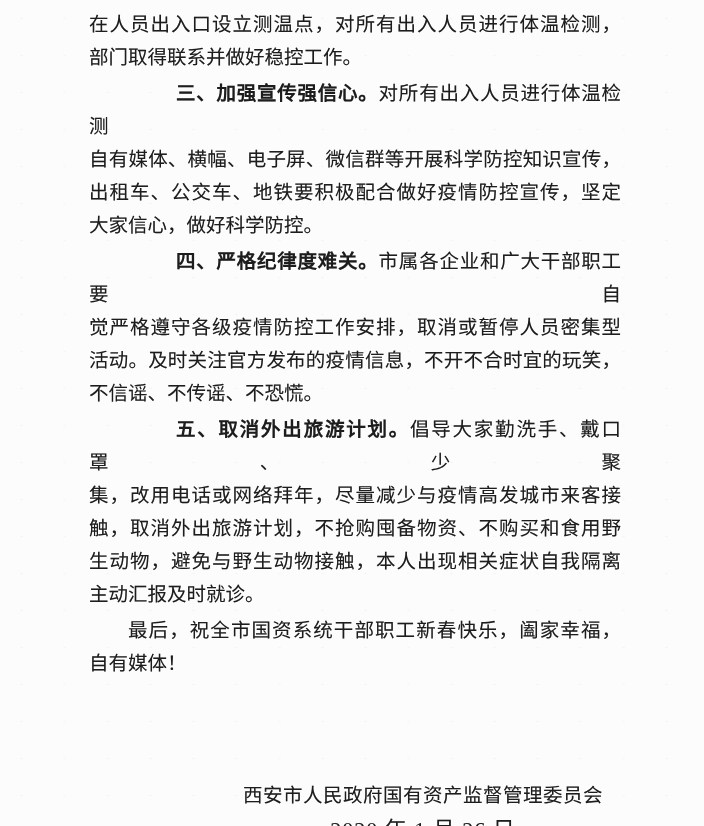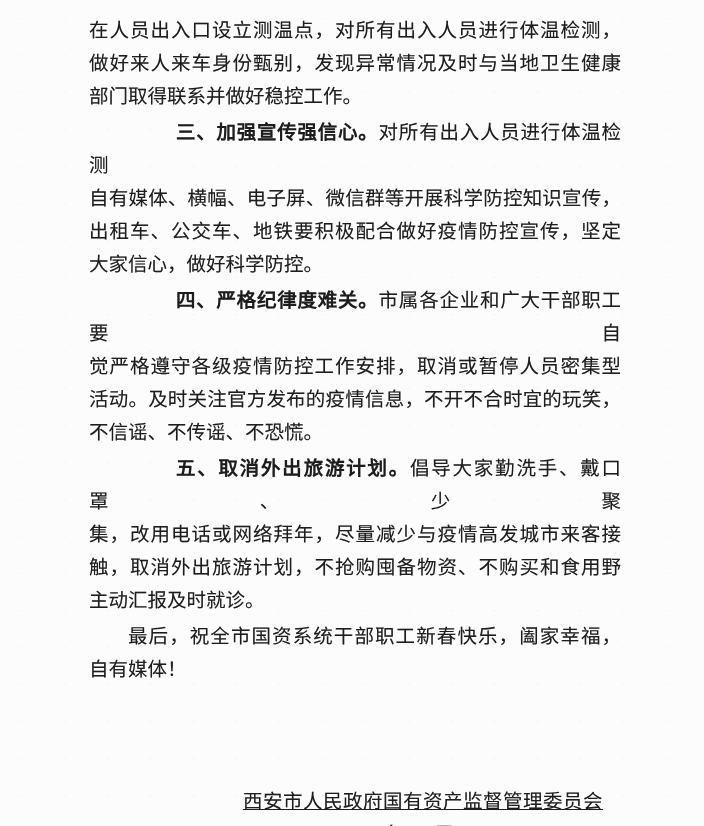--- a/index.html
+++ b/index.html
@@ -16,21 +16,21 @@
     background-size: 43px 37px;
     font-family: "Liberation Serif", "DejaVu Serif", serif;
     color: #1d1d1d;
   }
   .paper {
     position: relative;
     width: 704px;
     height: 826px;
   }
   .text-block {
-    padding: 14px 83px 0 89px;
+    padding: 8px 83px 0 89px;
     font-size: 19.5px;
     line-height: 33px;
     text-shadow: 0 0 0.6px rgba(30,30,30,0.35);
   }
   .para { margin: 0 0 3px 0; }
   .line {
     text-align: justify;
     text-align-last: justify;
     white-space: normal;
   }
@@ -38,49 +38,49 @@
   .line.indent { text-indent: 39px; }
   .line b { font-weight: bold; margin-left: 48px; }
   .signature-block {
     margin: 99px 100px 0 auto;
     width: 362px;
     text-align: center;
     font-size: 19.5px;
     line-height: 34px;
     text-shadow: 0 0 0.6px rgba(30,30,30,0.35);
   }
-  .sig-org { letter-spacing: 0.5px; text-decoration: underline; }
+  .sig-org { letter-spacing: 0.5px; }
   .sig-date { font-size: 22px; letter-spacing: 1px; }
 </style>
 </head>
 <body>
 
 <div class="paper">
   <div class="text-block">
       <div class="para">
         <div class="line"><span>在人员出入口设立测温点，对所有出入人员进行体温检测，</span></div>
-        <div class="line">做好来人来车身份甄别，发现异常情况及时与当地卫生健康</div>
         <div class="line last">部门取得联系并做好稳控工作。</div>
       </div>
       <div class="para">
         <div class="line indent"><b>三、加强宣传强信心。</b><span>对所有出入人员进行体温检测</span></div>
         <div class="line">自有媒体、横幅、电子屏、微信群等开展科学防控知识宣传，</div>
         <div class="line">出租车、公交车、地铁要积极配合做好疫情防控宣传，坚定</div>
         <div class="line last">大家信心，做好科学防控。</div>
       </div>
       <div class="para">
         <div class="line indent"><b>四、严格纪律度难关。</b><span>市属各企业和广大干部职工要自</span></div>
         <div class="line">觉严格遵守各级疫情防控工作安排，取消或暂停人员密集型</div>
         <div class="line">活动。及时关注官方发布的疫情信息，不开不合时宜的玩笑，</div>
         <div class="line last">不信谣、不传谣、不恐慌。</div>
       </div>
       <div class="para">
         <div class="line indent"><b>五、取消外出旅游计划。</b><span>倡导大家勤洗手、戴口罩、少聚</span></div>
         <div class="line">集，改用电话或网络拜年，尽量减少与疫情高发城市来客接</div>
         <div class="line">触，取消外出旅游计划，不抢购囤备物资、不购买和食用野</div>
+        <div class="line">生动物，避免与野生动物接触，本人出现相关症状自我隔离</div>
         <div class="line last">主动汇报及时就诊。</div>
       </div>
       <div class="para">
         <div class="line indent"><span>最后，祝全市国资系统干部职工新春快乐，阖家幸福，</span></div>
         <div class="line last">自有媒体！</div>
       </div>
     </div>
   <div class="signature-block">
     <div class="sig-org">西安市人民政府国有资产监督管理委员会</div>
     <div class="sig-date">2020 年 1 月 26 日</div>

